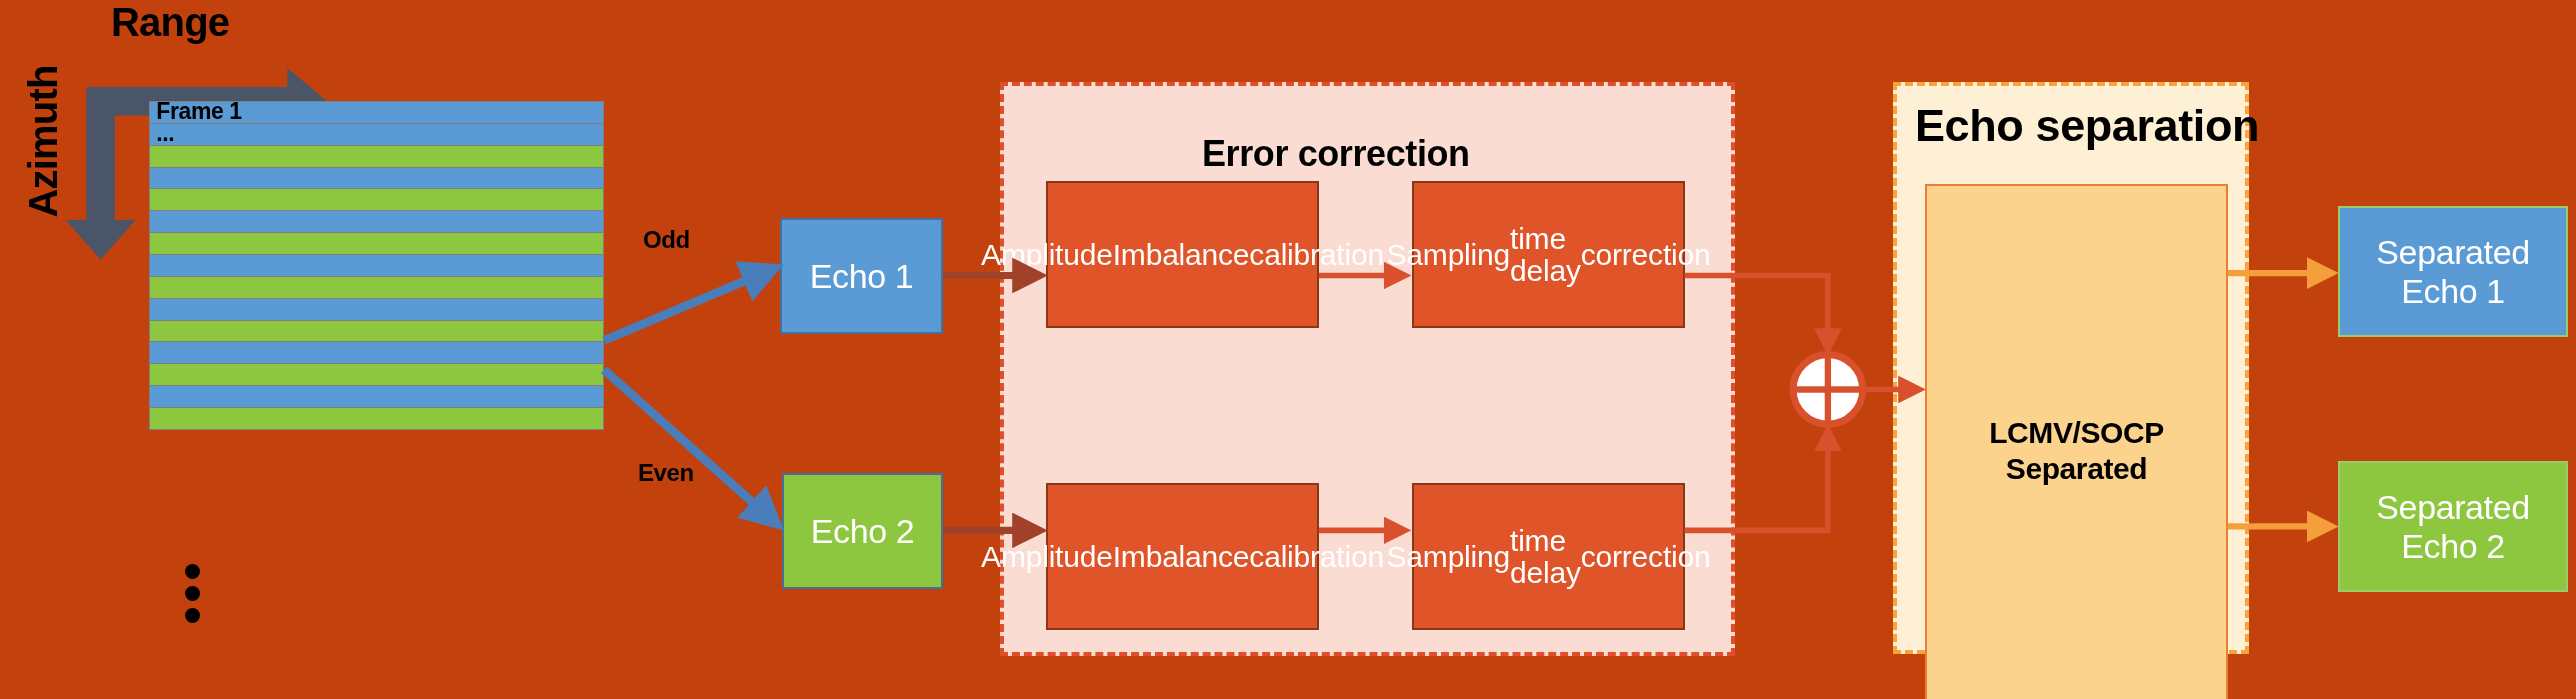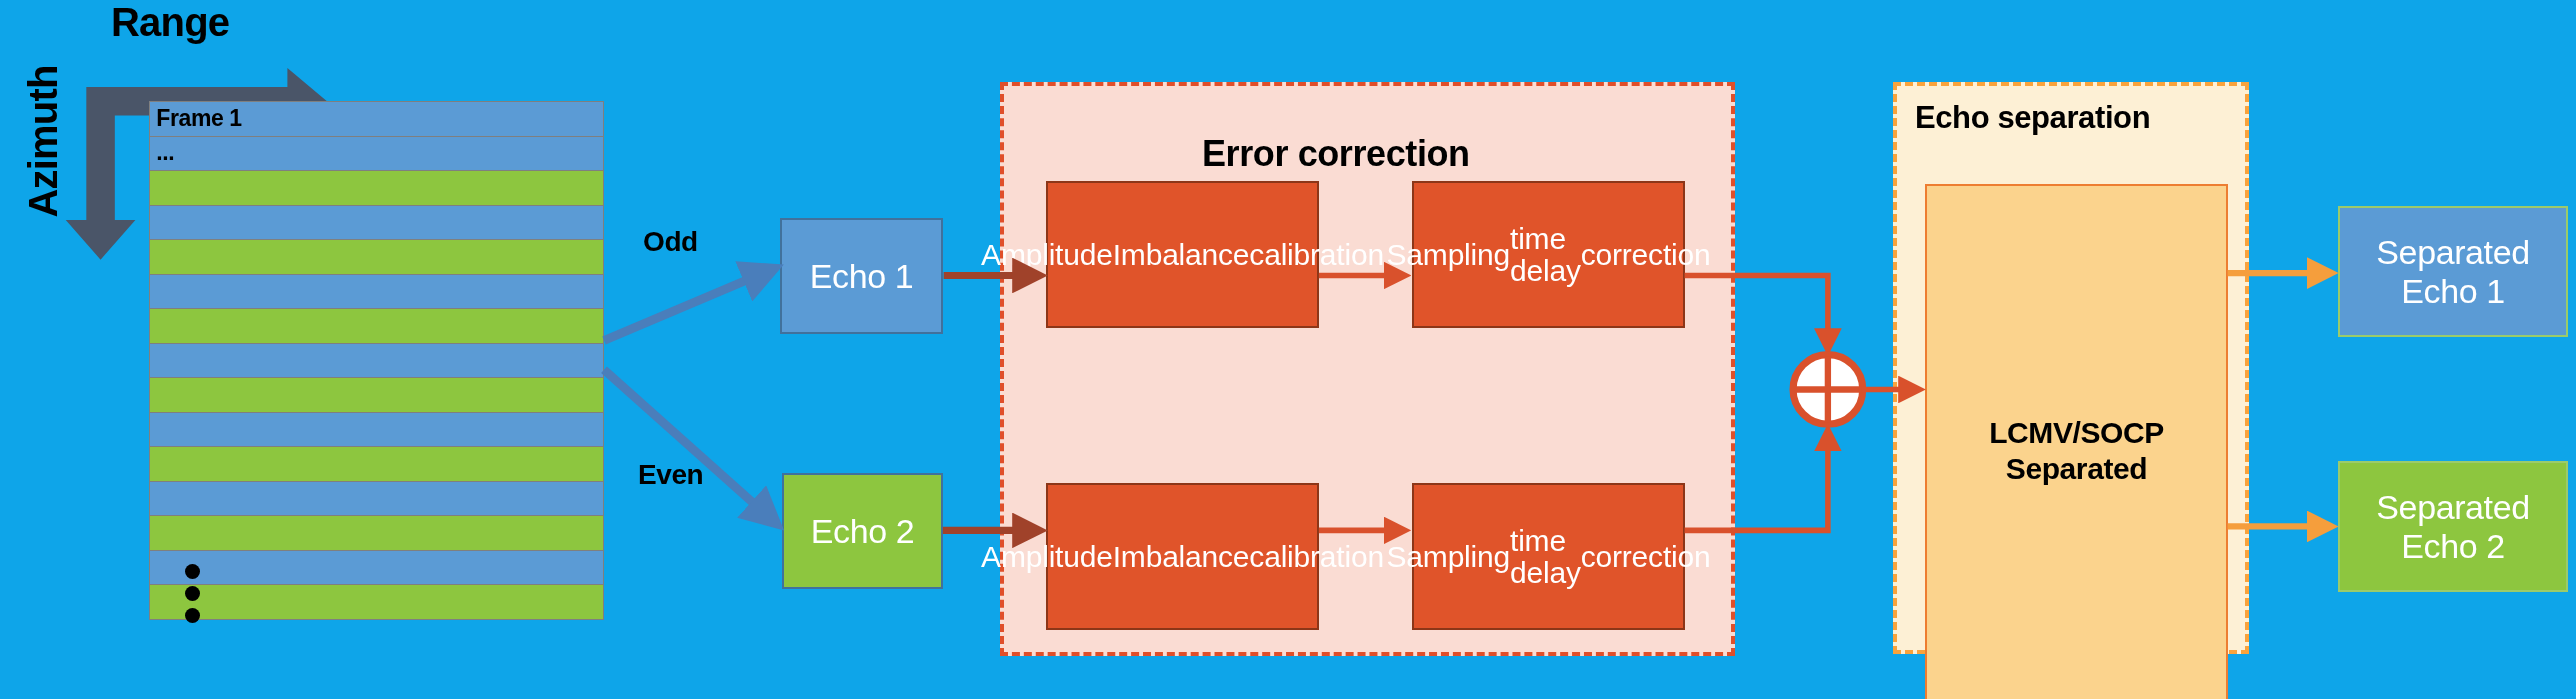--- a/index.html
+++ b/index.html
@@ -5,21 +5,21 @@
 <style>
   html, body {
     margin: 0;
     padding: 0;
     background: #ffffff;
   }
   #stage {
     position: relative;
     width: 2576px;
     height: 699px;
-    background: #0ea5e9;
+    background: #c2410c;
     font-family: "Liberation Sans", sans-serif;
     overflow: hidden;
   }
   .abs { position: absolute; }
 
   
   .axis-label {
     font-weight: bold;
     color: #000000;
     white-space: nowrap;
@@ -34,21 +34,21 @@
     width: 190px;
     font-size: 40px;
     text-align: center;
     transform: rotate(-90deg);
     transform-origin: center center;
   }
 
   
   #recorder-block {
     left: 149px; top: 101px;
-    width: 455px; height: 519px;
+    width: 455px; height: 329px;
     border: 1.6px solid #7f7f7f;
     box-sizing: border-box;
     display: flex;
     flex-direction: column;
     text-align: right;
   }
   .stripe {
     flex: 1 1 0;
     border-bottom: 0.8px solid #7f7f7f;
     box-sizing: border-box;
@@ -84,21 +84,21 @@
     left: 86px; top: 650px;
     font-size: 33px;
     font-weight: bold;
     color: #000000;
     white-space: nowrap;
     letter-spacing: -0.4px;
   }
 
   
   .branch-label {
-    font-size: 28px;
+    font-size: 24px;
     font-weight: bold;
     color: #000000;
     white-space: nowrap;
     letter-spacing: -0.4px;
   }
   #odd-label  { left: 643px; top: 226px; }
   #even-label { left: 638px; top: 459px; }
 
   
   .echo-box {
@@ -162,21 +162,21 @@
   #echo-separation-group {
     left: 1893px; top: 82px;
     width: 356px; height: 572px;
     background: #fdf0d5;
     border: 4.8px dashed #f9a košt;
     border: 4.8px dashed #f9a33c;
     box-sizing: border-box;
   }
   #echo-separation-title {
     left: 1915px; top: 100px;
-    font-size: 31px;
+    font-size: 45px;
     font-weight: bold;
     color: #000000;
     white-space: nowrap;
     letter-spacing: -0.4px;
   }
   #beamformer-box {
     left: 1925px; top: 184px;
     width: 303px; height: 533px;
     background: #fbd38d;
     border: 2.4px solid #ed7d31;

